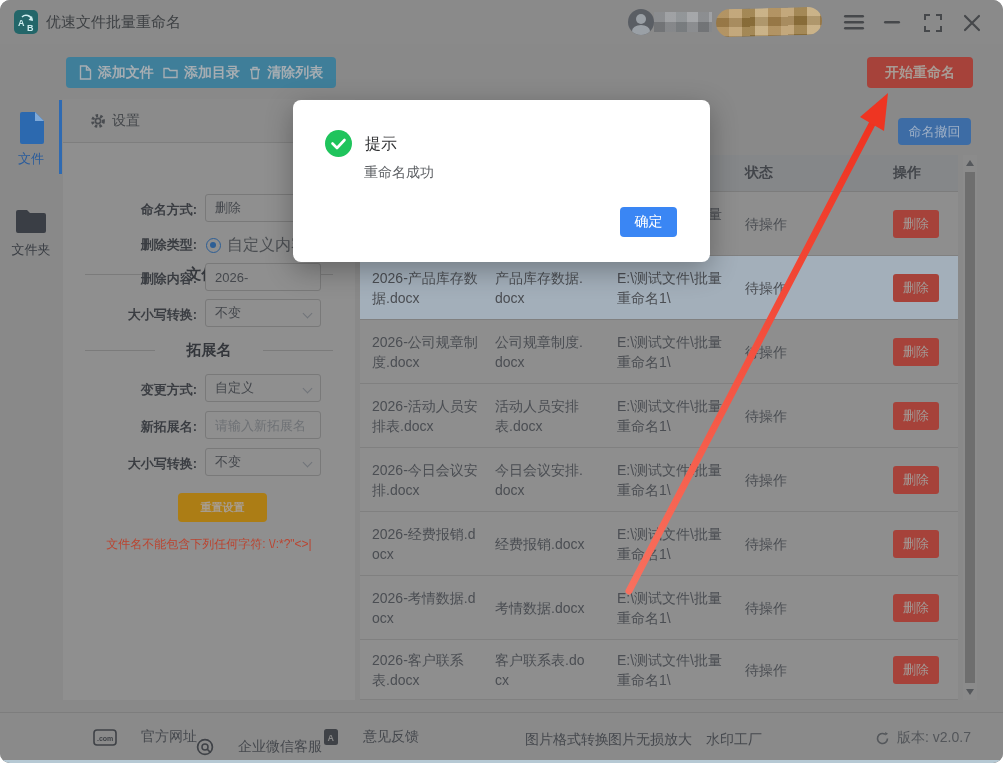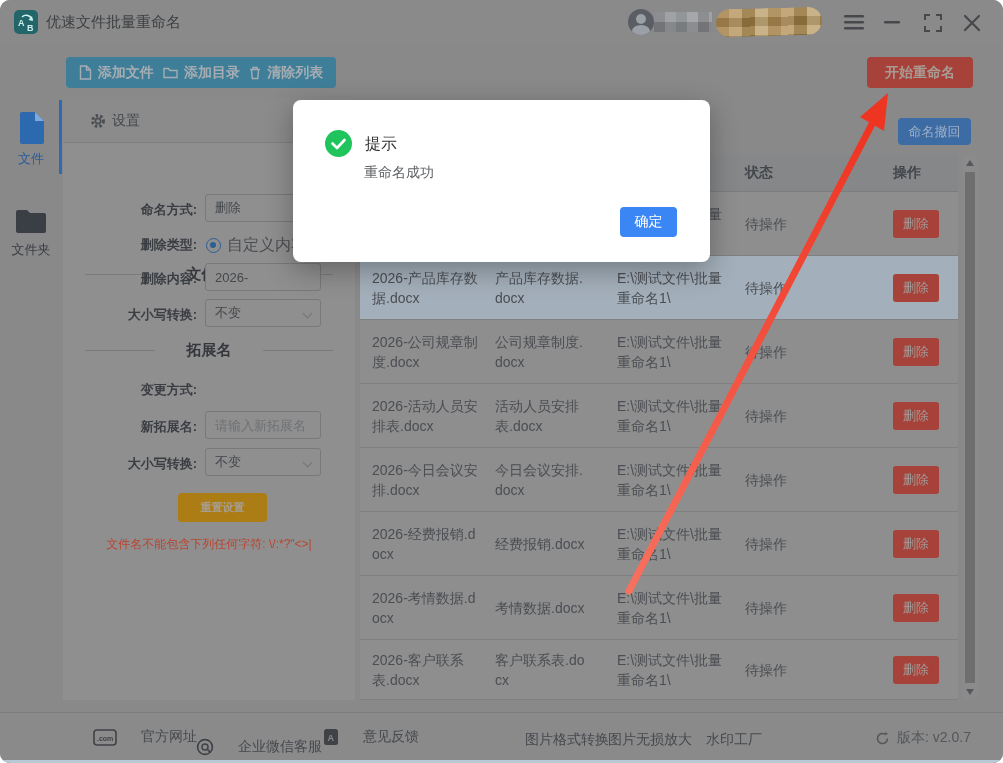--- a/index.html
+++ b/index.html
@@ -222,20 +222,24 @@
     <div class="ctl" style="top:200px;">
       <span>不变</span>
       <span class="chev"></span>
     </div>
 
     <div class="sec-title" style="top:242px;">拓展名</div>
     <div class="sec-line" style="left:22px; top:251px;"></div>
     <div class="sec-line" style="left:200px; top:251px;"></div>
 
     <div class="frm-label" style="top:282px;">变更方式:</div>
+    <div class="ctl" style="top:275px;">
+      <span>自定义</span>
+      <span class="chev"></span>
+    </div>
 
     <div class="frm-label" style="top:319px;">新拓展名:</div>
     <input class="ctl" style="top: 312px;" placeholder="请输入新拓展名">
 
     <div class="frm-label" style="top:356px;">大小写转换:</div>
     <div class="ctl" style="top:349px;">
       <span>不变</span>
       <span class="chev"></span>
     </div>
 

